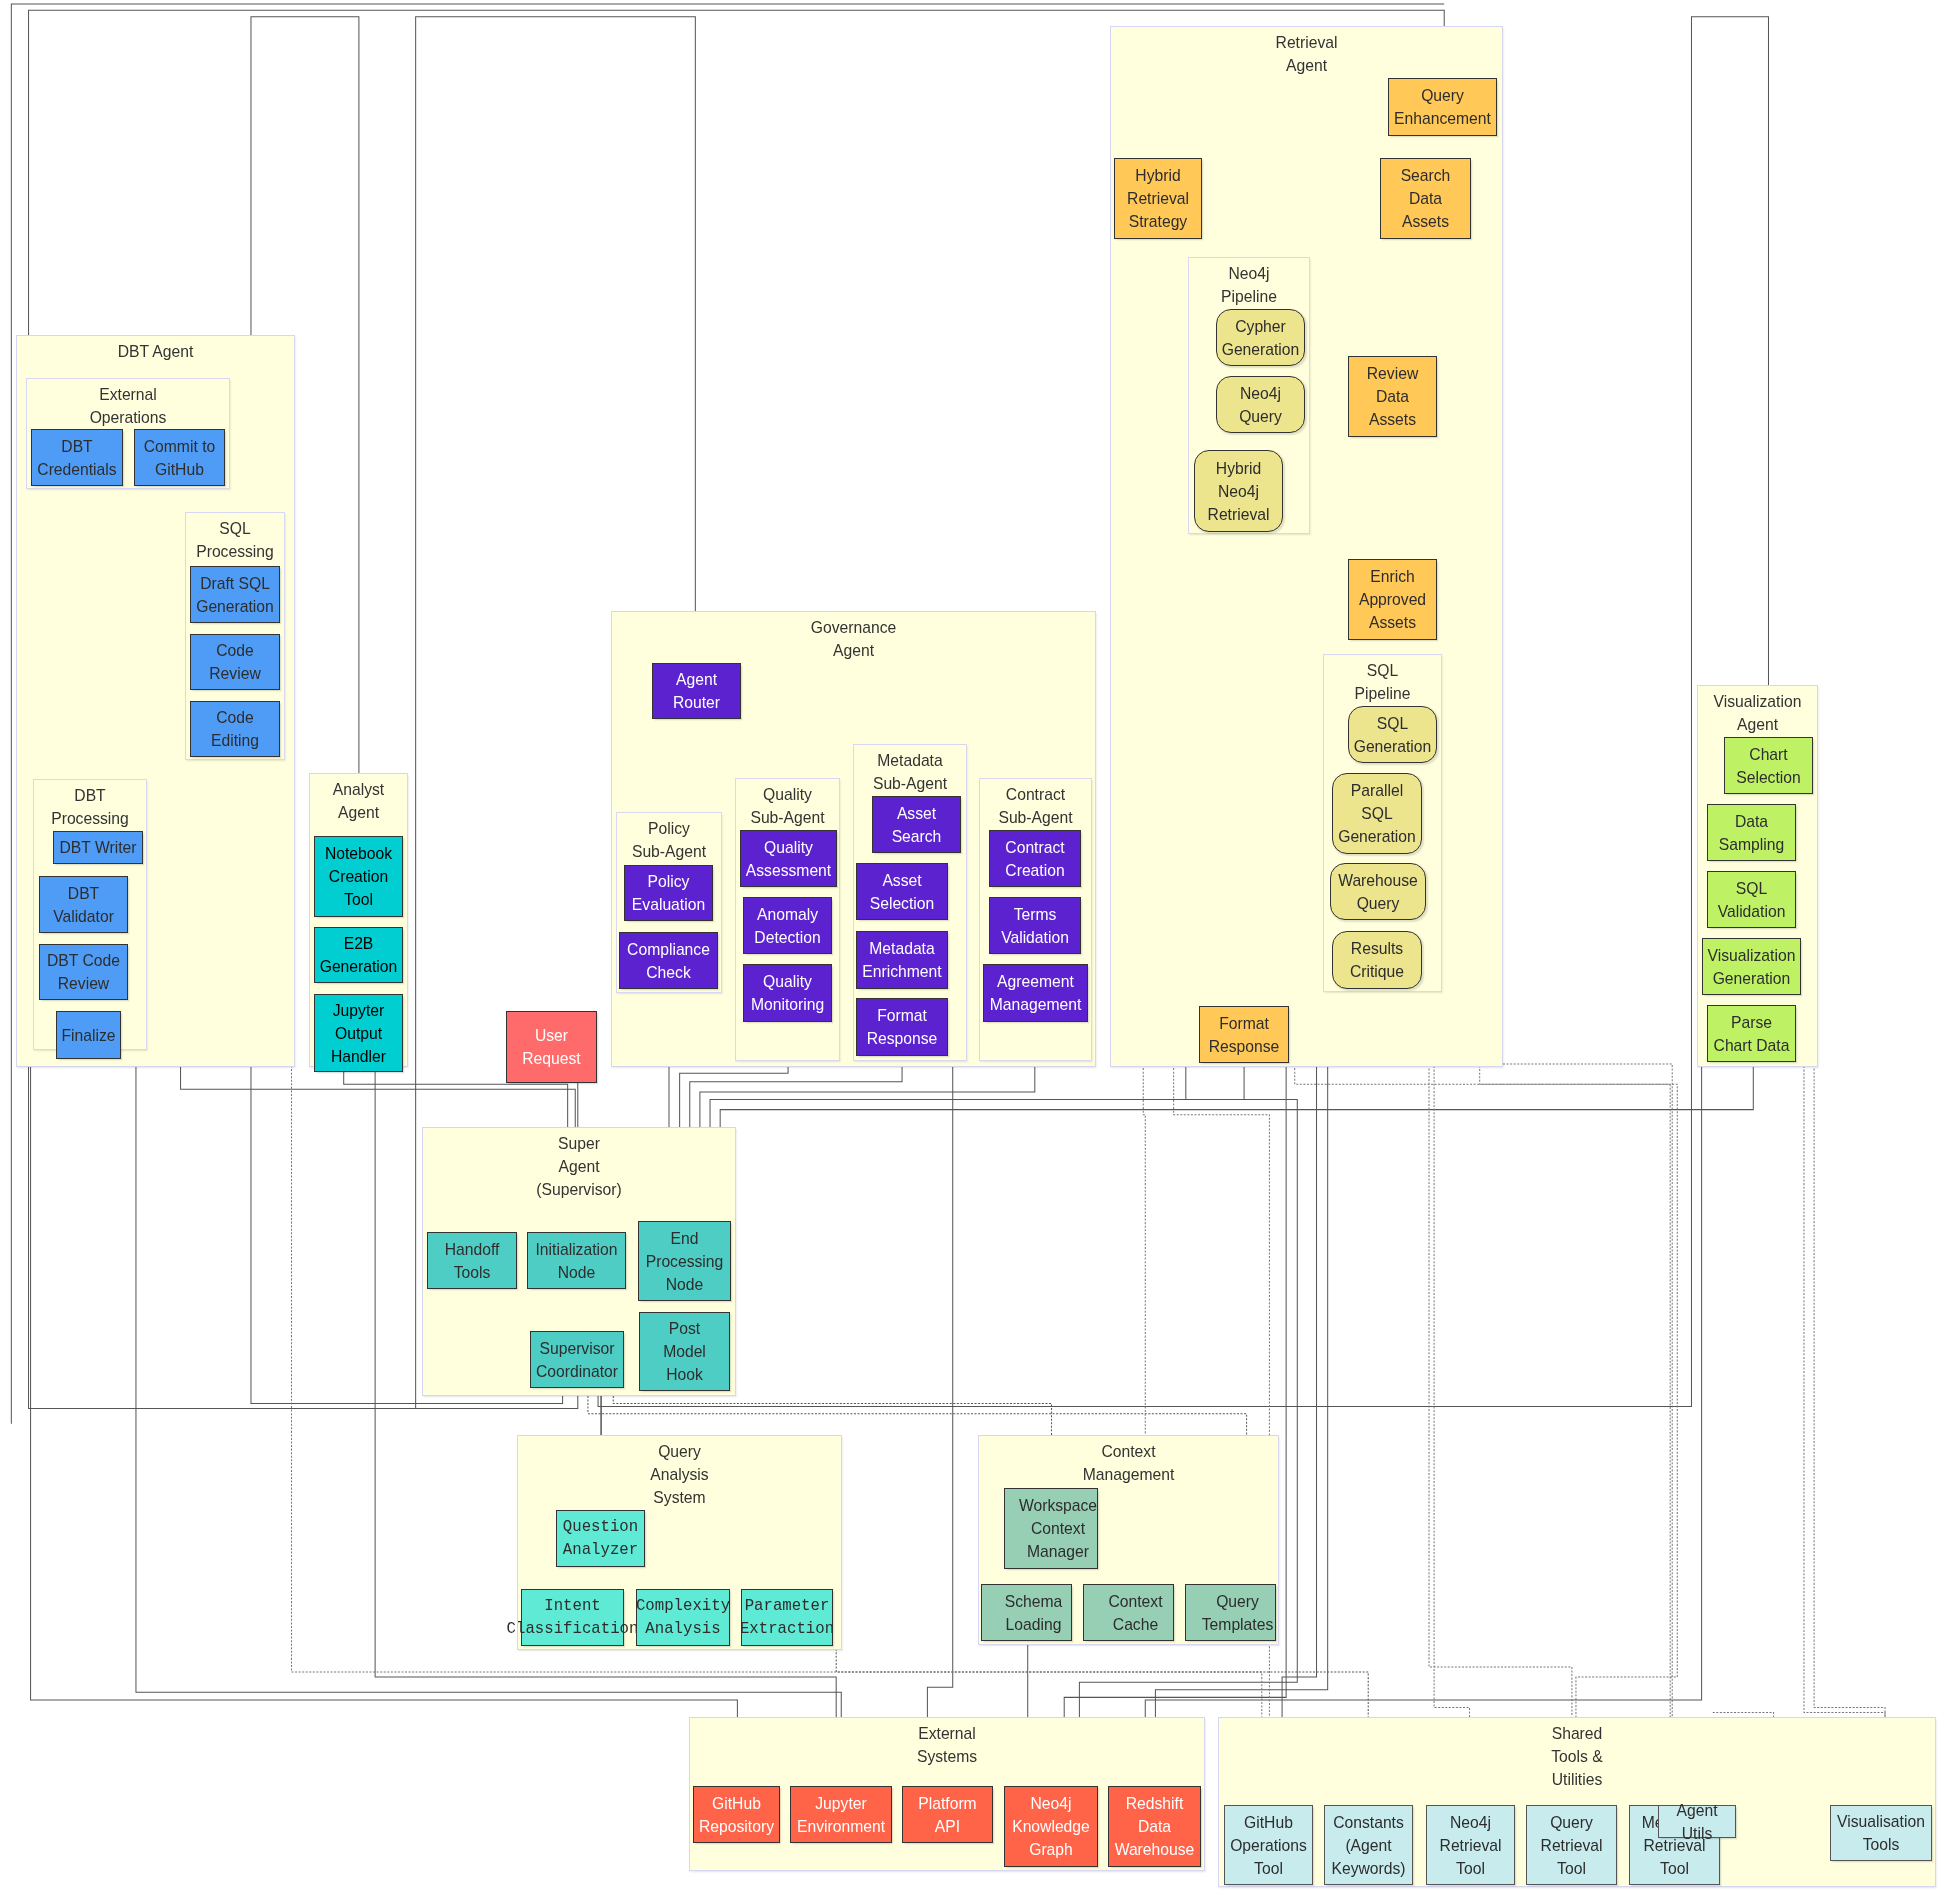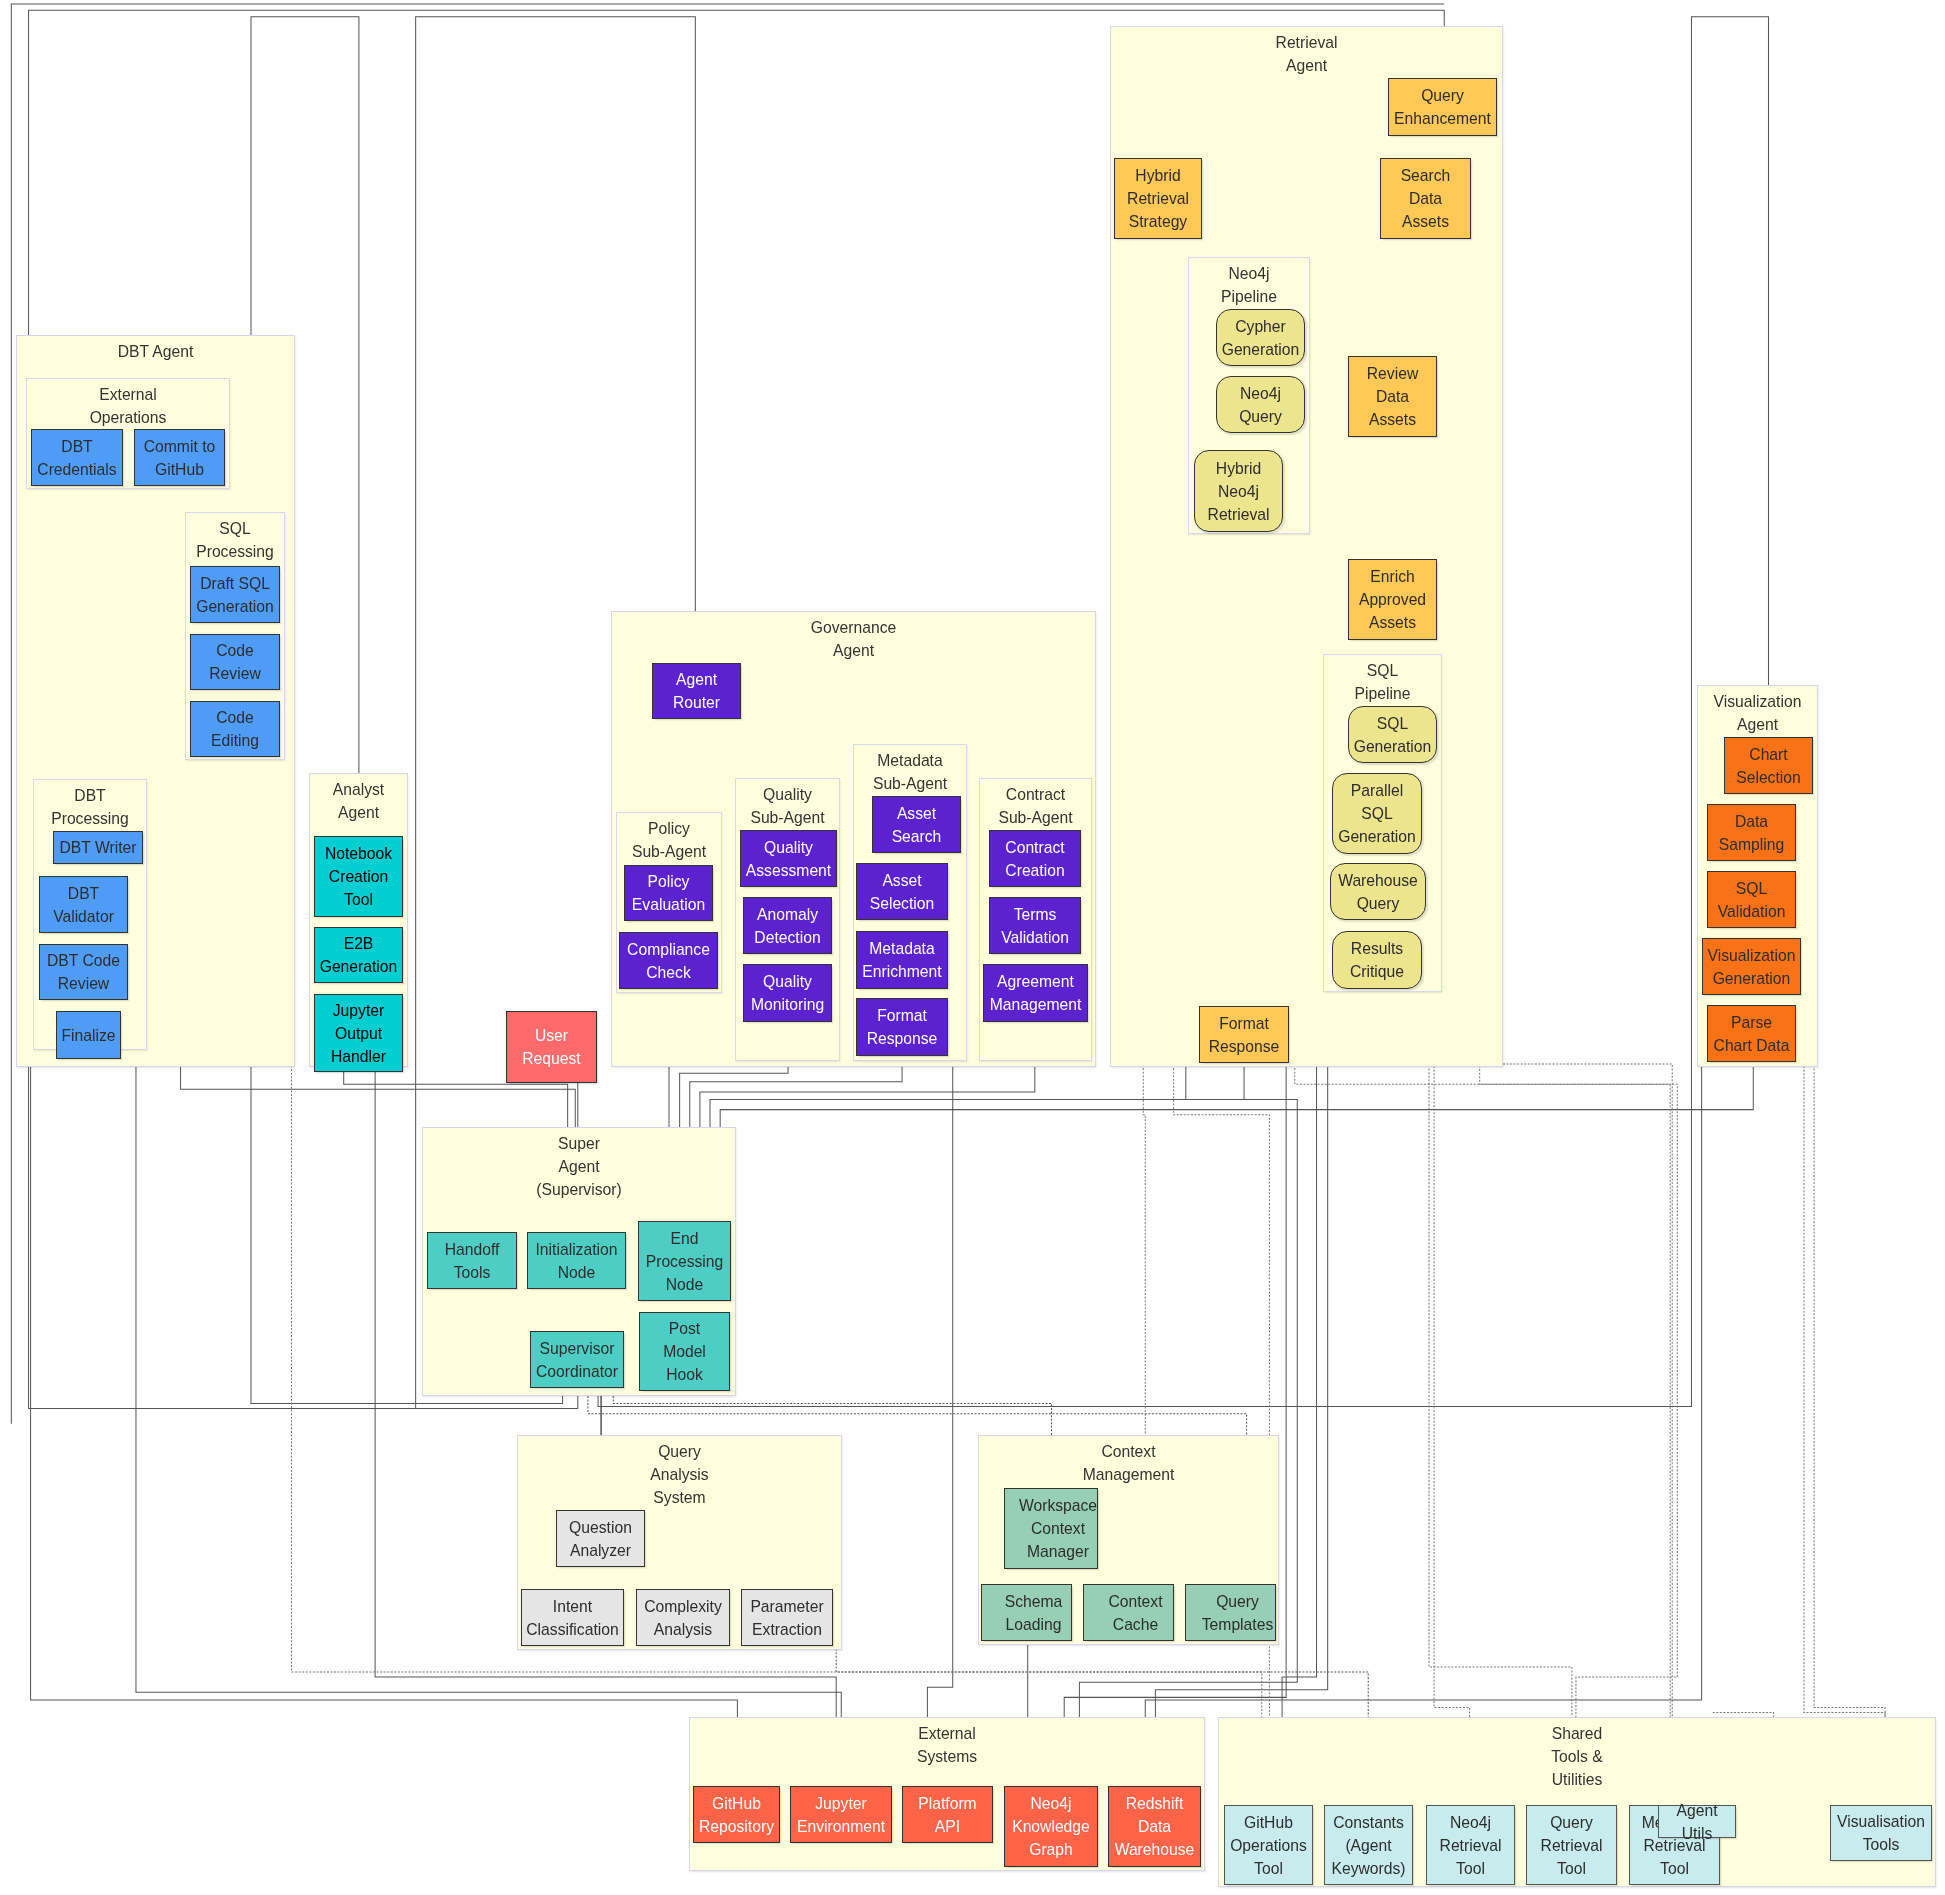--- a/index.html
+++ b/index.html
@@ -9,22 +9,22 @@
   .cluster.inner{background:#ffffde;border-color:#d8d8f2;}
   .ctitle{position:absolute;left:0;right:0;top:4px;text-align:center;font-size:15.7px;line-height:23px;color:#333;white-space:pre-line;}
   .node{position:absolute;box-sizing:border-box;border:1.5px solid #333;display:flex;align-items:center;justify-content:center;text-align:center;font-size:15.7px;line-height:23px;white-space:pre-line;box-shadow:1.5px 1.5px 1.5px rgba(0,0,0,0.12);padding:0 2px;}
   .c-dbt{background:#4f9cf7;color:#2d2d2d;}
   .c-analyst{background:#00ced1;color:#000000;margin-top:11px;}
   .c-gov{background:#5c22cf;color:#ffffff;}
   .c-user{background:#ff6b6b;color:#ffffff;}
   .c-super{background:#4ecdc4;color:#2d2d2d;}
   .c-ret{background:#ffc857;color:#2d2d2d;}
   .c-pipe{background:#ede48e;color:#2d2d2d;border-radius:15px;}
-  .c-viz{background:#f97316;color:#2d2d2d;}
-  .c-qa{background:#e5e5e5;color:#2d2d2d;}
+  .c-viz{background:#bef264;color:#2d2d2d;}
+  .c-qa{background:#5eead4;color:#2d2d2d;font-family:Liberation Mono, monospace;}
   .c-ctx{background:#96cfb4;color:#2d2d2d;padding-left:16px;}
   .c-ext{background:#ff6348;color:#ffffff;}
   .c-tool{background:#c8ecee;color:#2d2d2d;border-color:#555;}
 </style>
 </head>
 <body>
 
 <svg id="edges" xmlns="http://www.w3.org/2000/svg" viewBox="0 0 3840 3742" width="1946" height="1896">
   <defs>
     <marker id="arr" viewBox="0 0 10 10" refX="9" refY="5" markerWidth="6" markerHeight="6" orient="auto">

